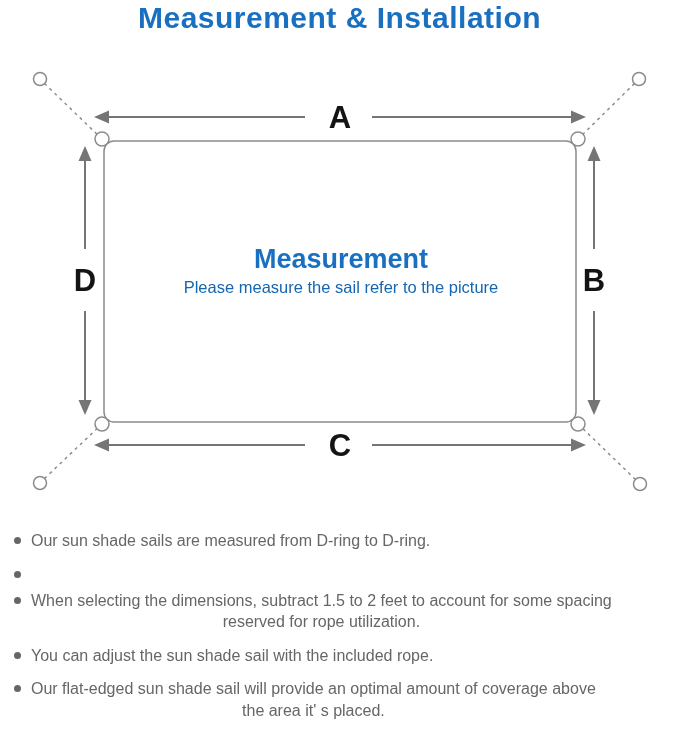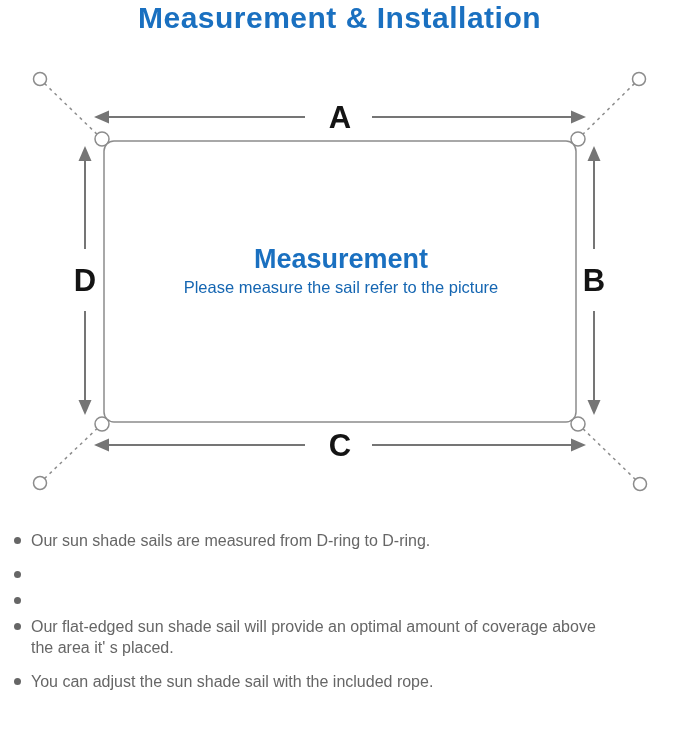--- a/index.html
+++ b/index.html
@@ -29,21 +29,21 @@
   .dim{font-family:"Liberation Sans",sans-serif;font-size:31px;font-weight:bold;
        fill:var(--letter_black);text-anchor:middle;}
   .ctitle{font-family:"Liberation Sans",sans-serif;font-size:27px;font-weight:bold;
        fill:var(--accent_blue);text-anchor:middle;}
   .csub{font-family:"Liberation Sans",sans-serif;font-size:16.5px;
        fill:var(--center_blue);text-anchor:middle;}
   .bullets{position:absolute;top:530px;left:14px;width:660px;}
   .bullet{display:flex;align-items:flex-start;margin-bottom:12px;}
   .dot{flex:0 0 auto;width:7px;height:7px;border-radius:50%;
        background:var(--text_gray);margin:7px 10px 0 0;}
-  .btext{font-size:16px;line-height:21.5px;color:var(--text_gray);white-space:pre-line;}
+  .btext{font-size:16px;line-height:21.5px;color:var(--text_gray);white-space:pre-line;text-align:center;}
 </style>
 </head>
 <body>
 
 <div class="page">
 
   <div class="page-title">Measurement &amp; Installation</div>
 
   <svg class="diagram" width="679" height="520" viewBox="0 0 679 520" xmlns="http://www.w3.org/2000/svg">
 
@@ -104,25 +104,27 @@
   <div class="bullets">
     <div class="bullet">
       <span class="dot"></span>
       <span class="btext">Our sun shade sails are measured from D-ring to D-ring.</span>
     </div>
     <div class="bullet">
       <span class="dot"></span>
     </div>
     <div class="bullet">
       <span class="dot"></span>
+      <span class="btext">When selecting the dimensions, subtract 1.5 to 2 feet to account for some spacing
+reserved for rope utilization.</span>
+    </div>
+    <div class="bullet">
+      <span class="dot"></span>
+      <span class="btext">You can adjust the sun shade sail with the included rope.</span>
     </div>
     <div class="bullet">
       <span class="dot"></span>
       <span class="btext">Our flat-edged sun shade sail will provide an optimal amount of coverage above
 the area it' s placed.</span>
     </div>
-    <div class="bullet">
-      <span class="dot"></span>
-      <span class="btext">You can adjust the sun shade sail with the included rope.</span>
-    </div>
   </div>
 
 </div>
 
 </body></html>

